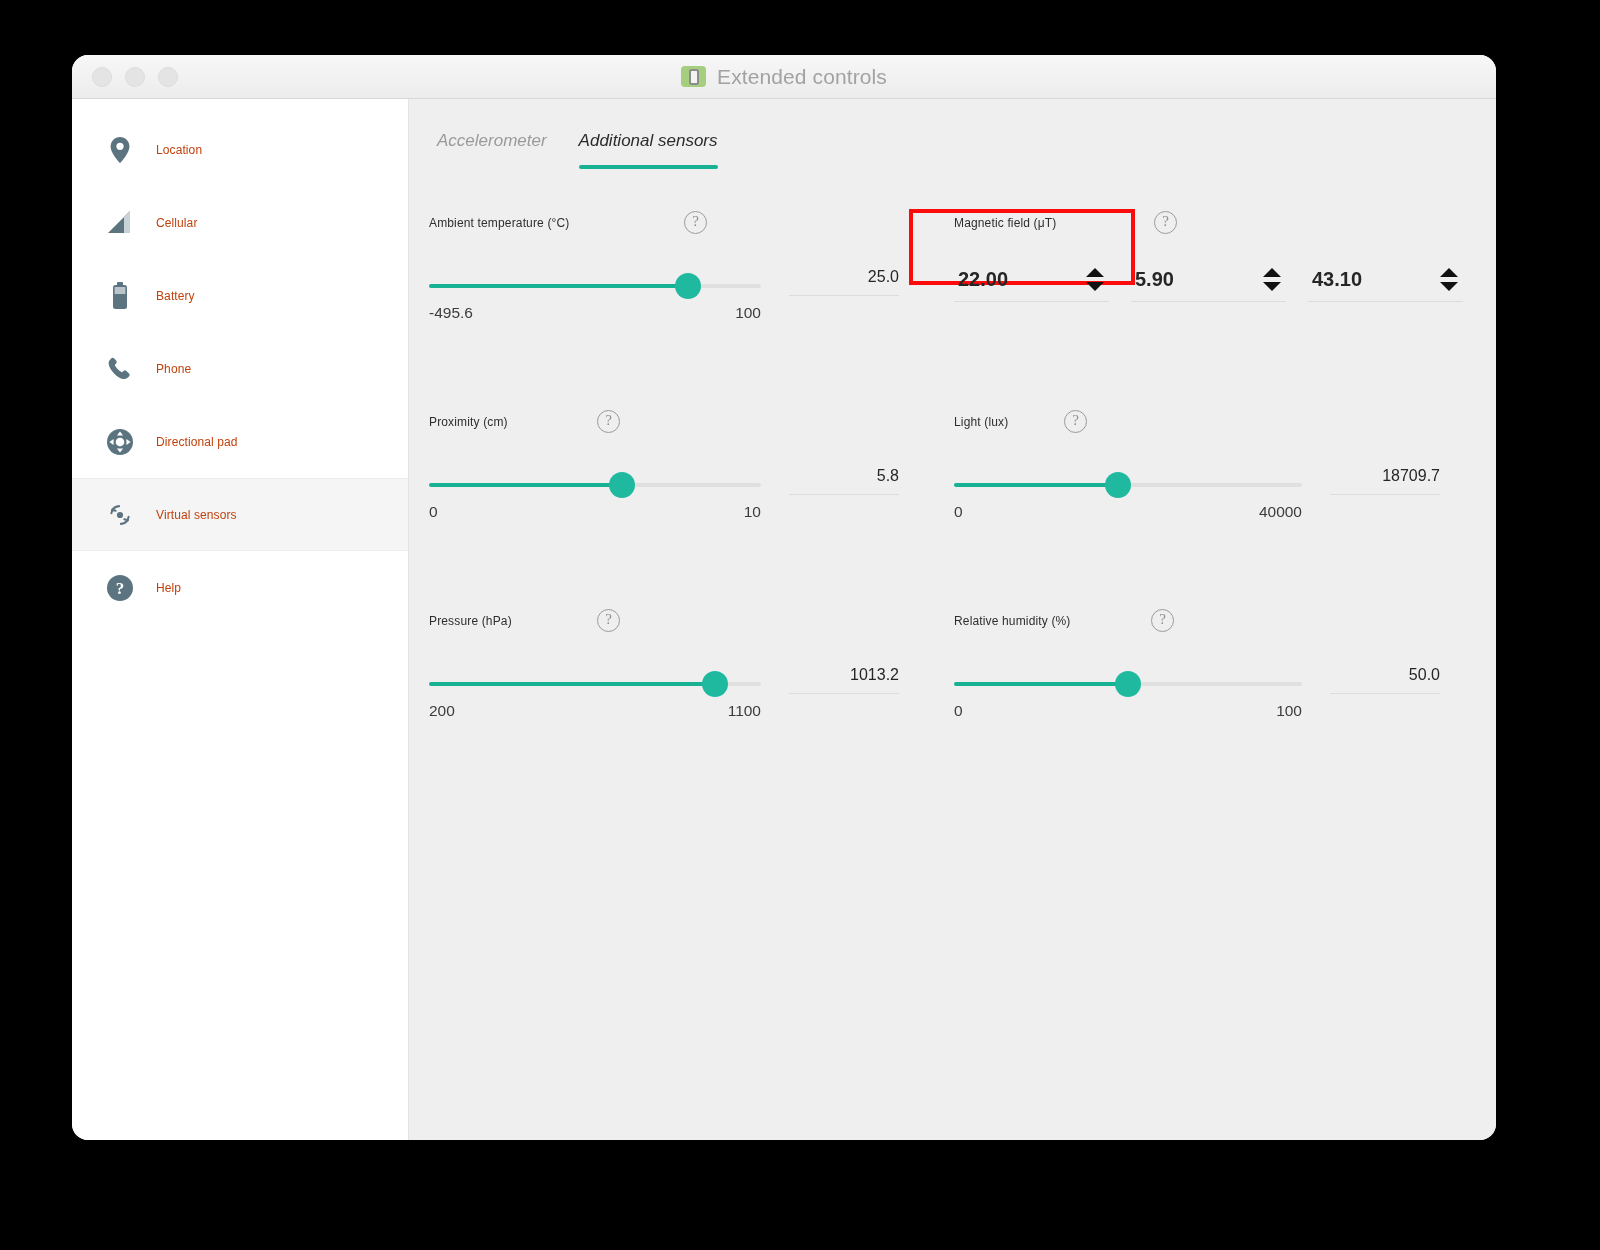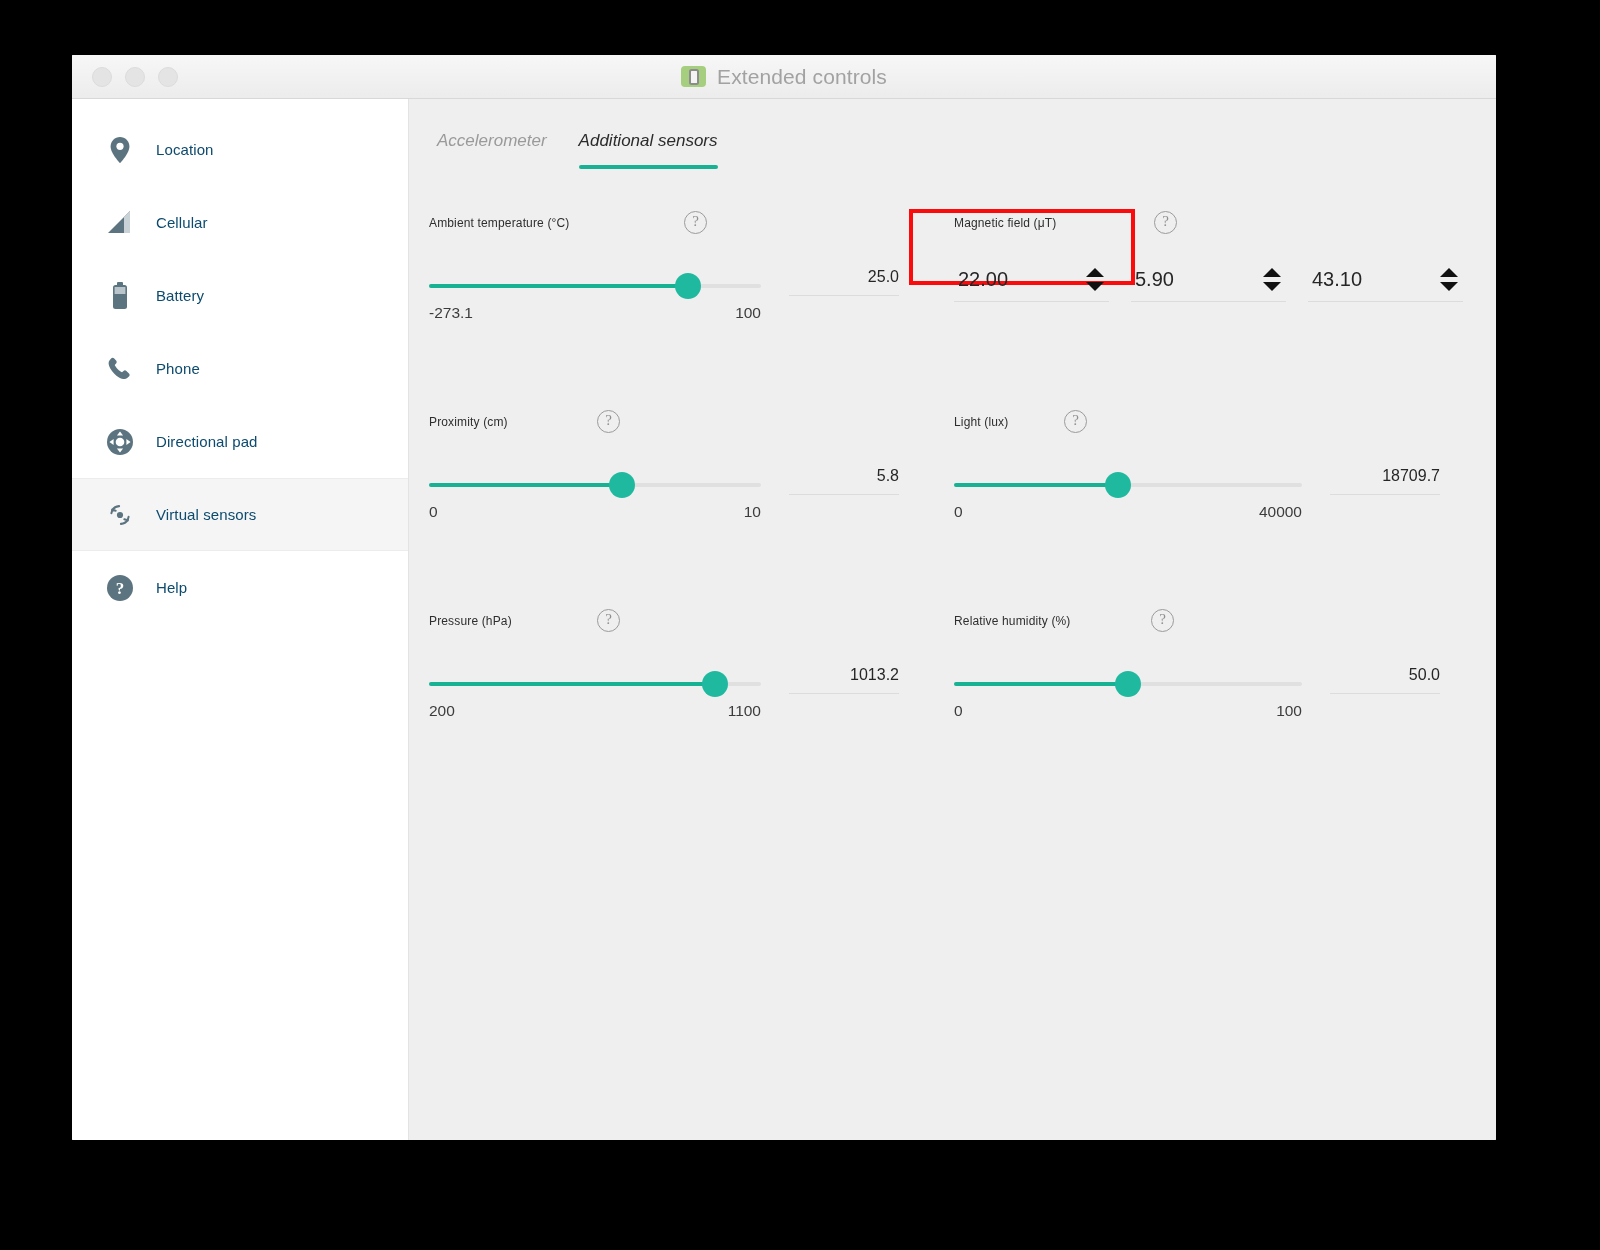--- a/index.html
+++ b/index.html
@@ -7,21 +7,21 @@
     width: 1600px; height: 1250px;
     background: #000;
     font-family: "Liberation Sans", sans-serif;
     overflow: hidden;
   }
   #window {
     position: absolute;
     left: 72px; top: 55px;
     width: 1424px; height: 1085px;
     background: #efefef;
-    border-radius: 1px;
+    border-radius: 16px;
     overflow: hidden;
     box-shadow: 0 2px 14px rgba(0,0,0,0.35);
   }
   
   #titlebar {
     position: relative;
     height: 44px;
     background: linear-gradient(#f7f7f7, #ececec);
     border-bottom: 1px solid #d8d8d8;
     display: flex; align-items: center;
@@ -80,22 +80,22 @@
     border-top: 1px solid #ececec;
     border-bottom: 1px solid #ececec;
   }
   .nav-ico {
     width: 30px; height: 30px;
     display: flex; align-items: center; justify-content: center;
     flex-shrink: 0;
   }
   .nav-ico svg { display: block; }
   .nav-label {
-    font-size: 15px;
-    color: #0c4a6e;
+    font-size: 12px;
+    color: #c2410c;
     letter-spacing: .1px;
   }
   
   #main {
     flex: 1;
     background: #efefef;
     position: relative;
   }
   
   #tabs {
@@ -192,21 +192,21 @@
     margin-left: 28px;
     width: 110px;
     text-align: right;
     font-size: 16px;
     color: #262626;
     padding-bottom: 9px;
     border-bottom: 1.5px solid #dcdcdc;
     cursor: text;
   }
   
-  .spin-row { display: flex; gap: 22px; }
+  .spin-row { display: flex; gap: 22px; font-weight: bold; }
   .spin {
     width: 155px;
     display: flex; align-items: center; justify-content: space-between;
     padding: 0 5px 10px 4px;
     border-bottom: 1.5px solid #dcdcdc;
     cursor: text;
   }
   .spin .sval { font-size: 20px; color: #262626; }
   .arrows {
     display: flex; flex-direction: column;
@@ -343,21 +343,21 @@
             <span class="cell-title" style="width:255px">Ambient temperature (°C)</span>
             <span class="help-ico">?</span>
           </div>
           <div class="slider-row">
             <div class="slider-col" style="width:332px">
               <div class="track">
                 <div class="fill" style="width:78%"></div>
                 <div class="thumb" style="left:78%"></div>
               </div>
               <div class="limits">
-                <span>-273.1</span>
+                <span>-495.6</span>
                 <span>100</span>
               </div>
             </div>
             <div class="value-box">25.0</div>
           </div>
         </div>
 
         <div class="cell">
           <div class="cell-head">
             <span class="cell-title" style="width:200px">Magnetic field (μT)</span>

